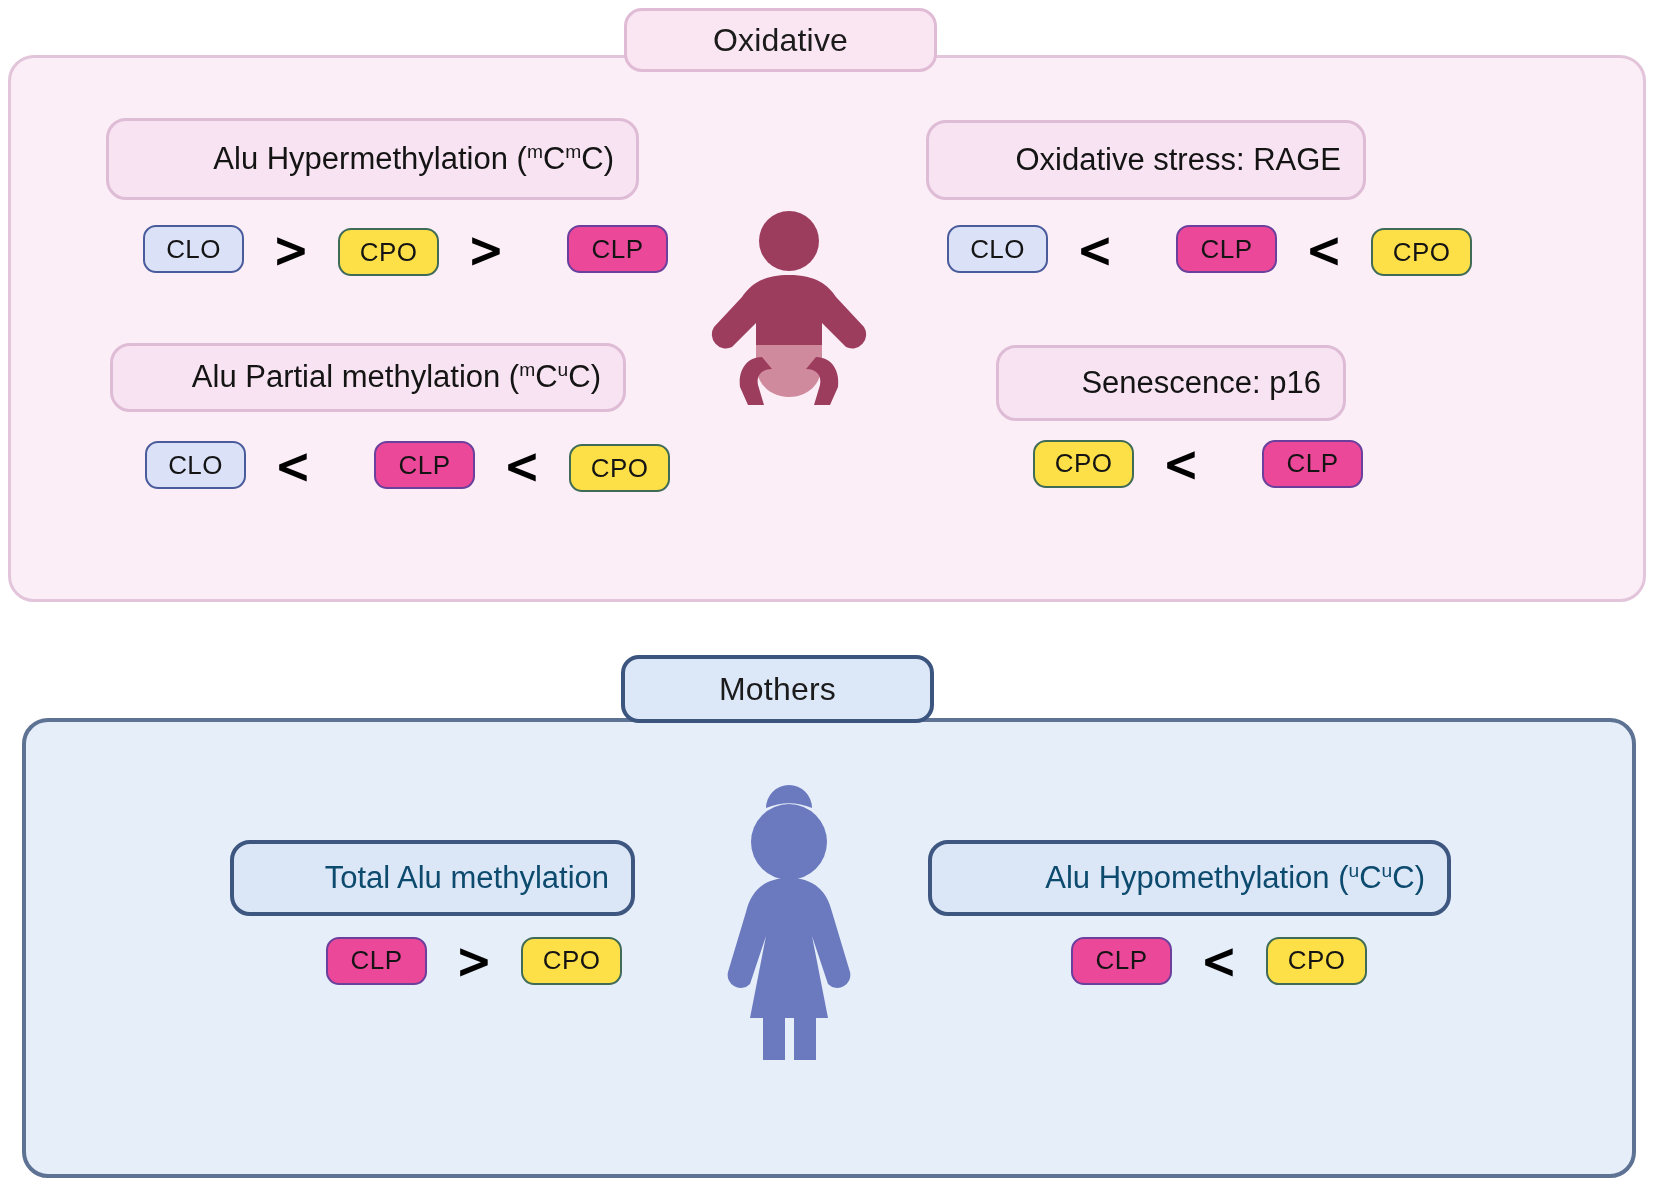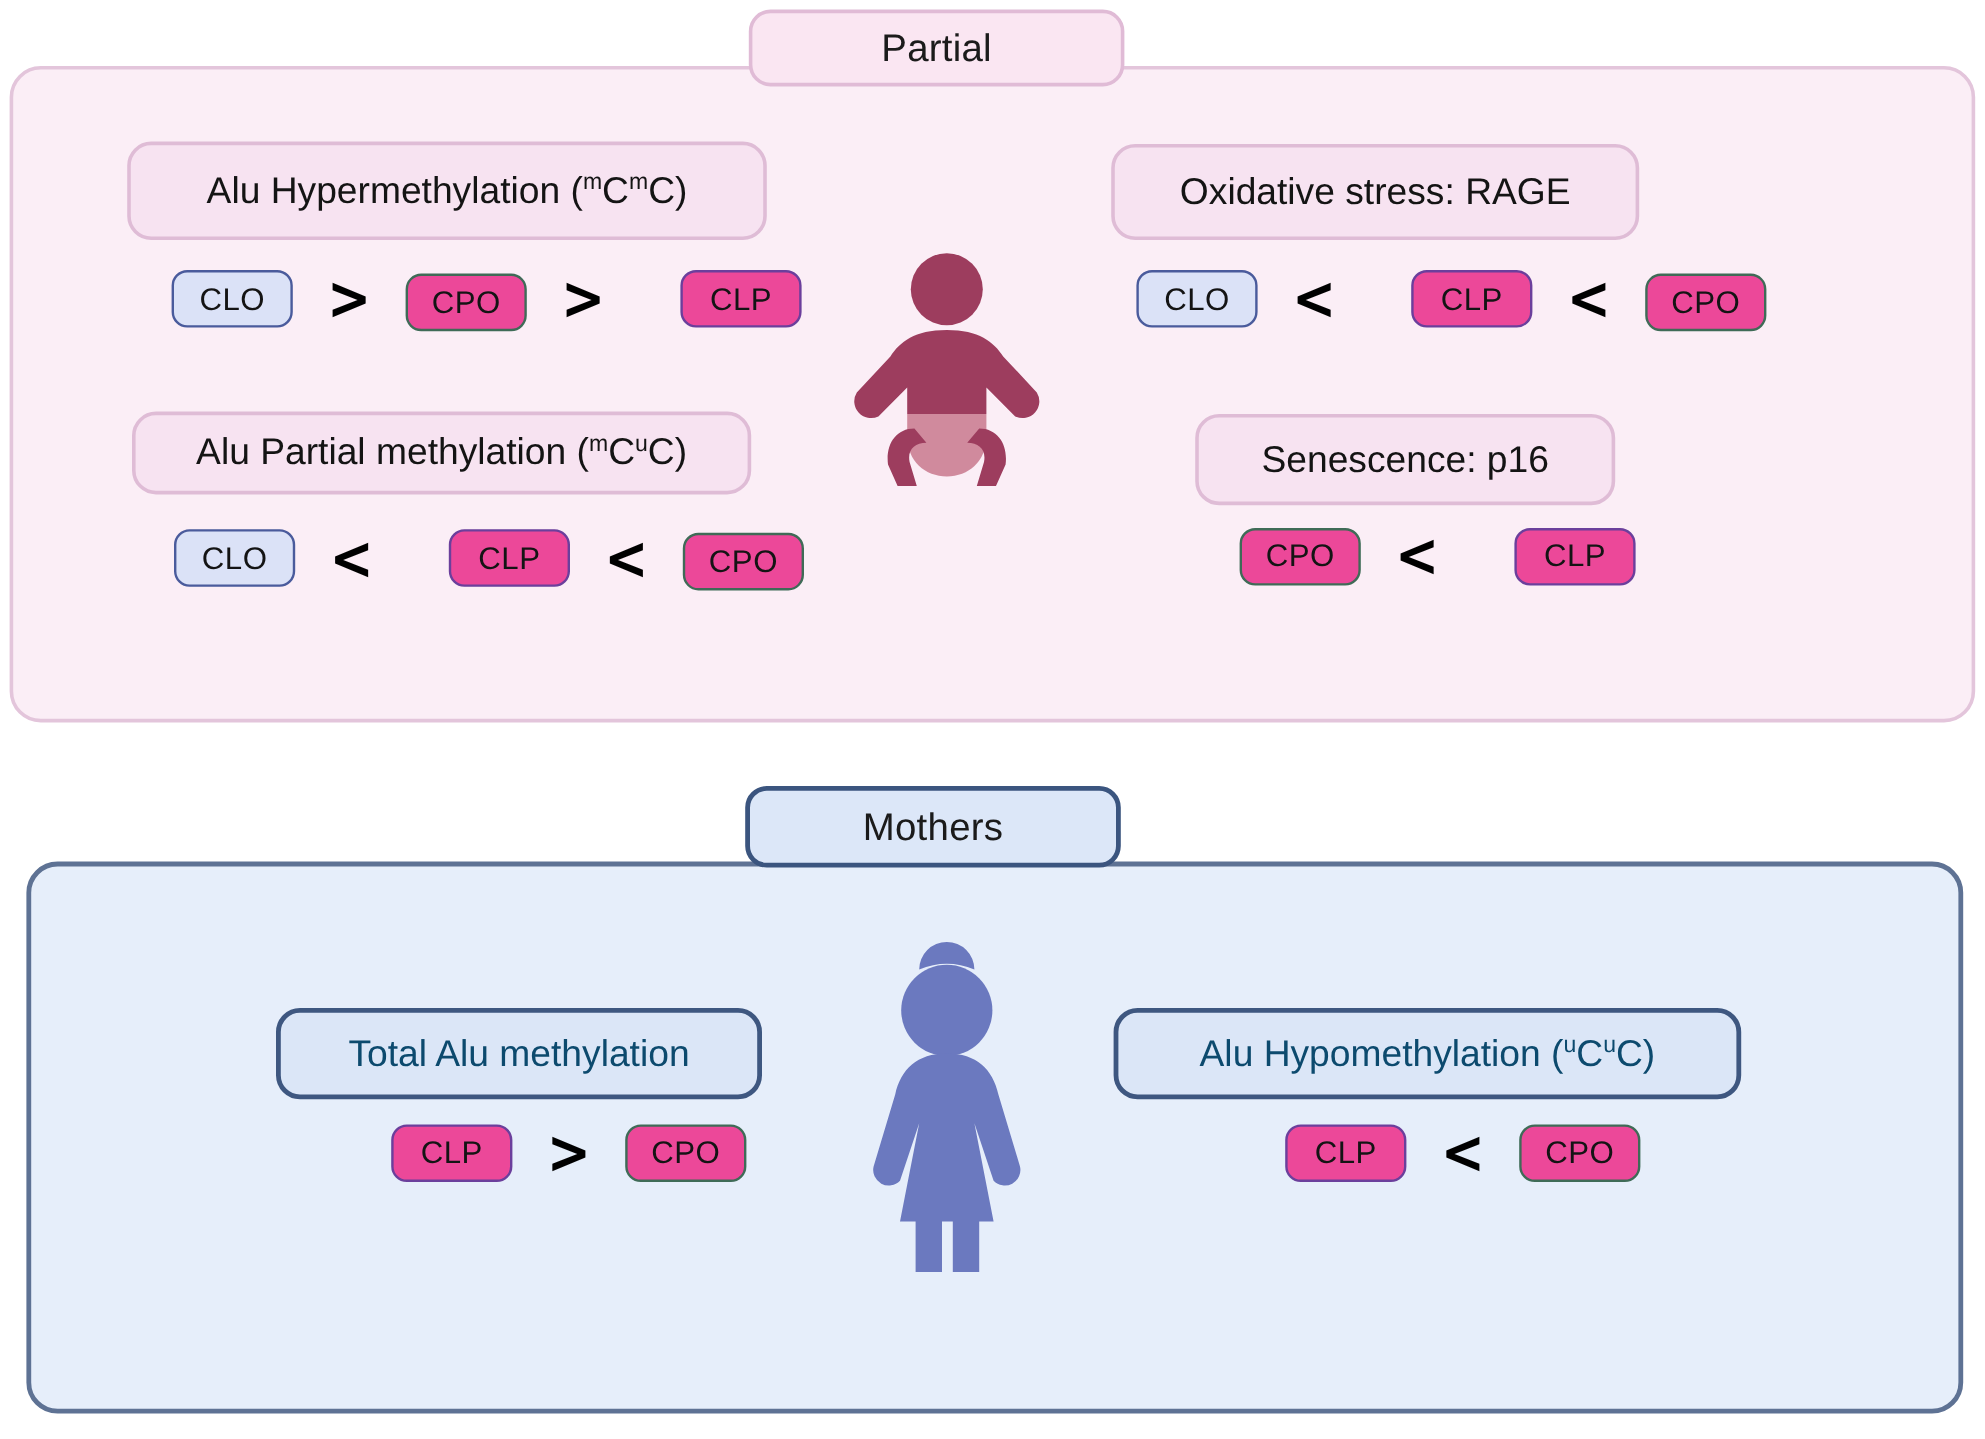--- a/index.html
+++ b/index.html
@@ -45,21 +45,21 @@
   .tab-mothers{
     left:621px;top:655px;width:313px;height:68px;
     background:#dce7f8;
     border:4px solid #3b557f;
     color:#1b1b1b;
   }
 
   
   .headline{
     position:absolute;box-sizing:border-box;
-    display:flex;align-items:center;justify-content:center;
+    display:flex;align-items:center;justify-content:flex-end;
     text-align:center;
     border-radius:20px;
     font-size:31px;
     line-height:1.1;
     padding:0 22px;
     white-space:nowrap;
   }
   .headline.pink{
     background:#f7e3f1;
     border:3px solid #dfbcd6;
@@ -88,21 +88,21 @@
     height:48px;
     min-width:101px;
     padding:0 14px;
     border-radius:13px;
     font-size:26px;
     letter-spacing:.4px;
     color:#141414;
     white-space:nowrap;
   }
   .chip-clo{background:#dbe2f7;border:2.5px solid #4a5b9c;}
-  .chip-cpo{background:#ec4899;border:2.5px solid #3f6b57;}
+  .chip-cpo{background:#fde047;border:2.5px solid #3f6b57;}
   .chip-clp{background:#ec4899;border:2.5px solid #6b3f9c;margin-left:34px;}
 
   .op{
     display:flex;align-items:center;justify-content:center;
     width:62px;
     font-size:44px;
     font-weight:bold;
     color:#000;
     font-family:"DejaVu Sans",sans-serif;
     transform:scaleY(1.15);
@@ -111,21 +111,21 @@
 
   
   .baby{position:absolute;left:704px;top:205px;width:170px;height:200px;}
   .mother{position:absolute;left:706px;top:760px;width:165px;height:300px;}
 </style>
 </head>
 <body>
 
 <div class="panel panel-patients"></div>
 
-<div class="panel-tab tab-patients">Partial</div>
+<div class="panel-tab tab-patients">Oxidative</div>
 
 <div class="headline pink" style="left:106px;top:118px;width:533px;height:82px;">
   <span><span>Alu Hypermethylation (</span><sup>m</sup><span>C</span><sup>m</sup><span>C</span><span>)</span></span>
 </div>
 
 <div class="comp-row" style="left:143px;top:222px;">
   <div class="chip chip-clo">CLO</div>
   <div class="op">&gt;</div>
   <div class="chip chip-cpo nudge-dn">CPO</div>
   <div class="op">&gt;</div>

